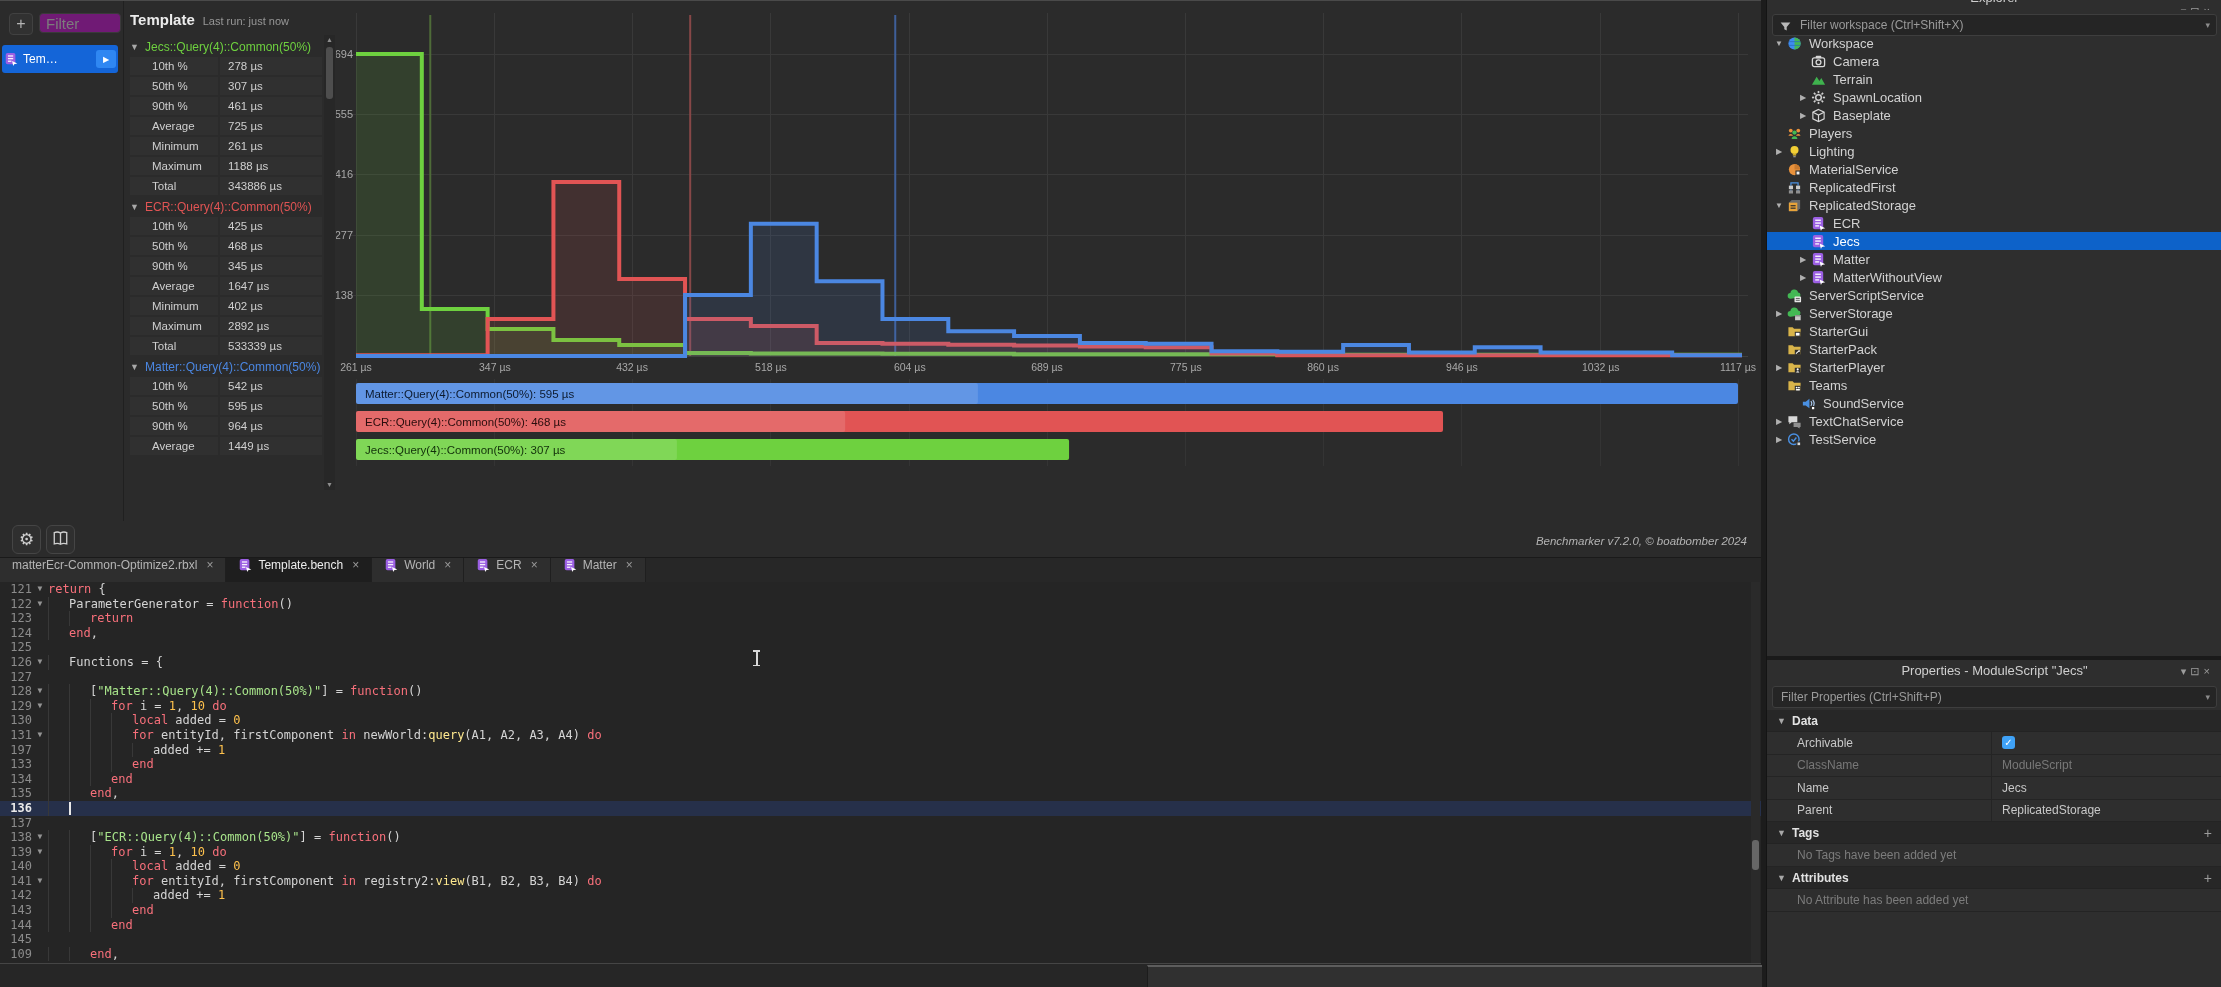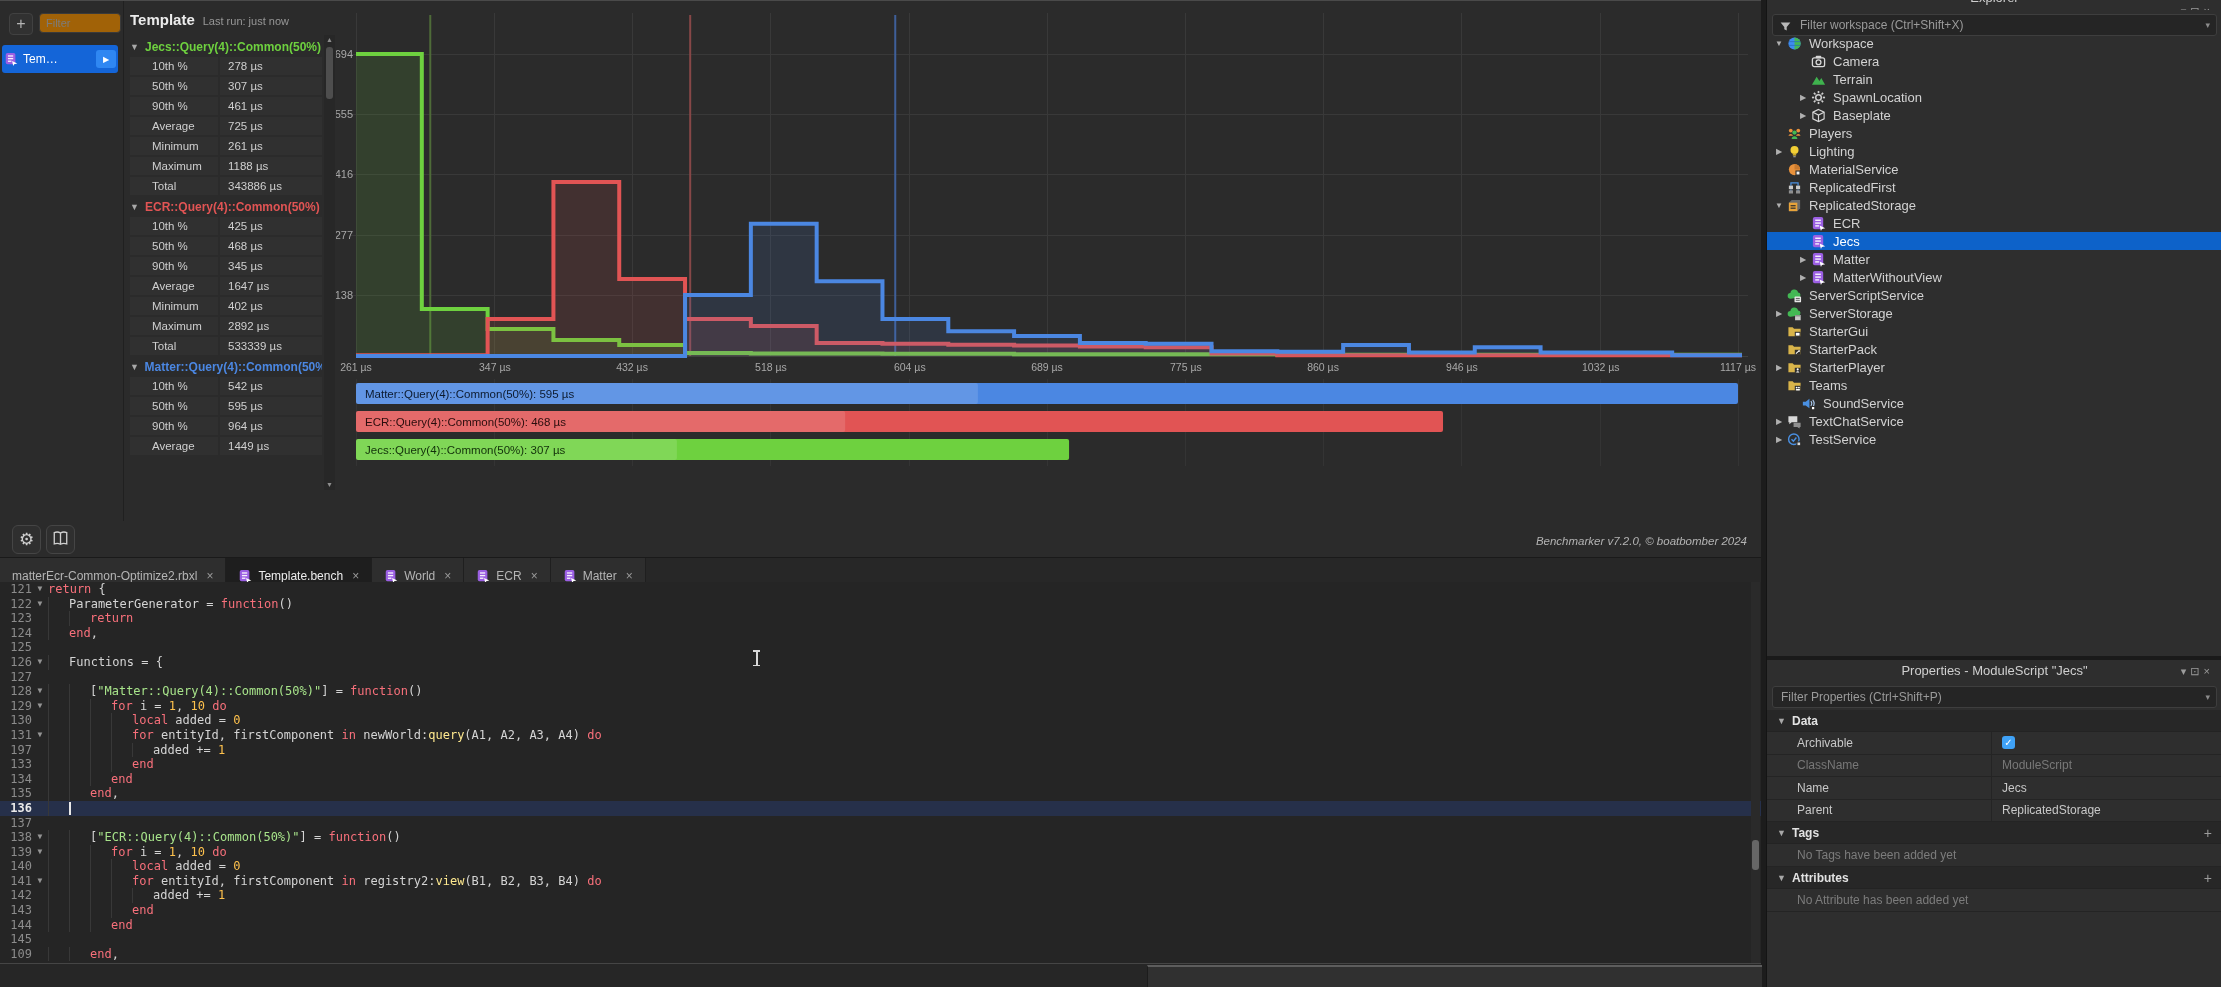--- a/index.html
+++ b/index.html
@@ -3,56 +3,56 @@
 <meta charset="utf-8">
 <style>
   html,body{margin:0;padding:0;background:#1c1c1c;}
   #app{position:relative;width:2221px;height:987px;background:#1c1c1c;overflow:hidden;
        font-family:"Liberation Sans",sans-serif;color:#d0d0d0;-webkit-font-smoothing:antialiased;}
   
   #bench{position:absolute;left:0;top:0;width:1761px;height:557px;background:#2b2b2b;border-top:1px solid #4a4a4a;}
   .bm-side{position:absolute;left:0;top:0;width:123px;height:520px;border-right:1px solid #202020;}
   .bm-add{position:absolute;left:9px;top:12px;width:24px;height:22px;background:#313131;border:1px solid #414141;
           border-radius:4px;color:#b5b5b5;font-size:16px;line-height:18px;text-align:center;padding:0;cursor:pointer;}
-  .bm-filter{position:absolute;left:39px;top:12px;width:68px;height:18px;background:#a16207;border:1px solid #3a3a3a;
-          border-radius:4px;color:#cfcfcf;font-size:11px;padding:0 6px;outline:none;}
+  .bm-filter{position:absolute;left:39px;top:12px;width:68px;height:18px;background:#701a75;border:1px solid #3a3a3a;
+          border-radius:4px;color:#cfcfcf;font-size:15px;padding:0 6px;outline:none;}
   .bm-filter::placeholder{color:#7c7c7c;}
   .bm-item{position:absolute;left:2px;top:44px;width:112px;height:28px;background:#1465d8;border-radius:3px;
            display:flex;align-items:center;gap:5px;padding:0 2px;cursor:pointer;}
   .bm-item-label{color:#fff;font-size:12px;flex:1;white-space:nowrap;overflow:hidden;}
   .bm-play{width:20px;height:18px;background:#2f87f2;border:none;border-radius:3px;color:#fff;font-size:8px;
            display:flex;align-items:center;justify-content:center;padding:0;cursor:pointer;}
   .ms-icon{display:inline-block;width:14px;height:14px;flex:0 0 14px;}
   .ms-icon svg{width:14px;height:14px;display:block;}
   .bm-header{position:absolute;left:130px;top:10px;width:210px;}
   .bm-title{font-size:15px;font-weight:bold;color:#ececec;}
   .bm-lastrun{font-size:11px;color:#979797;margin-left:8px;}
   #stats-list{position:absolute;left:130px;top:34px;width:192px;height:455px;overflow:hidden;}
   .stat-sec-h{height:19px;display:flex;align-items:center;gap:5px;margin:2px 0 1px 0;cursor:pointer;}
   .stat-chev{color:#a8a8a8;font-size:9px;width:10px;}
-  .stat-sec-name{font-size:12px;font-weight:bold;white-space:nowrap;overflow:hidden;}
+  .stat-sec-name{font-size:12px;font-weight:normal;white-space:nowrap;overflow:hidden;}
   .stat-grid{display:grid;grid-template-columns:88px 102px;gap:2px;margin-bottom:2px;}
   .stat-cell{background:#303030;height:18px;line-height:18px;font-size:11.5px;color:#cfcfcf;}
   .stat-lab{padding-left:22px;}
   .stat-val{padding-left:8px;}
   .stats-scroll{position:absolute;left:324px;top:34px;width:11px;height:455px;background:#272727;}
   .sb-arrow{position:absolute;left:0;width:11px;height:10px;color:#8e8e8e;font-size:7px;text-align:center;line-height:10px;}
   .sb-handle{position:absolute;left:2px;top:12px;width:7px;height:52px;background:#4e4e4e;border-radius:3px;}
   .sb-down{bottom:0;}
   #chart{position:absolute;left:336px;top:4px;width:1420px;height:468px;}
   .ft-btn{position:absolute;top:524px;width:29px;height:29px;background:#2f2f2f;border:1px solid #454545;border-radius:6px;
           color:#cfcfcf;display:flex;align-items:center;justify-content:center;padding:0;cursor:pointer;}
   #gear-btn{left:12px;font-size:17px;}
   #book-btn{left:46px;}
   #book-btn svg{width:17px;height:17px;}
   .credit{position:absolute;right:14px;top:534px;font-size:11.5px;font-style:italic;color:#b3b3b3;}
   
   #tabstrip{position:absolute;left:0;top:557px;width:1761px;height:25px;background:#272727;border-top:1px solid #1a1a1a;
             display:flex;align-items:stretch;}
-  .doc-tab{display:flex;align-items:flex-end;gap:6px;padding:0 12px;background:#2e2e2e;border-right:1px solid #1f1f1f;
+  .doc-tab{display:flex;align-items:flex-start;gap:6px;padding:0 12px;background:#2e2e2e;border-right:1px solid #1f1f1f;
            font-size:12px;color:#b5b5b5;cursor:pointer;white-space:nowrap;}
   .doc-tab.active{background:#1e1e1e;color:#ececec;}
   .tab-x{color:#9a9a9a;font-size:12px;margin-left:3px;}
   
   #editor{position:absolute;left:0;top:582px;width:1761px;height:381px;background:#252525;overflow:hidden;}
   .code-row{display:flex;height:14.6px;line-height:14.6px;font-family:"DejaVu Sans Mono",monospace;font-size:12px;white-space:pre;}
   .code-row.cursor-line{background:#26304a;}
   .ln{width:32px;text-align:right;color:#8c8c8c;flex:0 0 32px;}
   .cursor-line .ln{color:#eaeaea;font-weight:bold;}
   .fold{width:16px;flex:0 0 16px;text-align:center;color:#949494;font-size:8px;cursor:pointer;}

